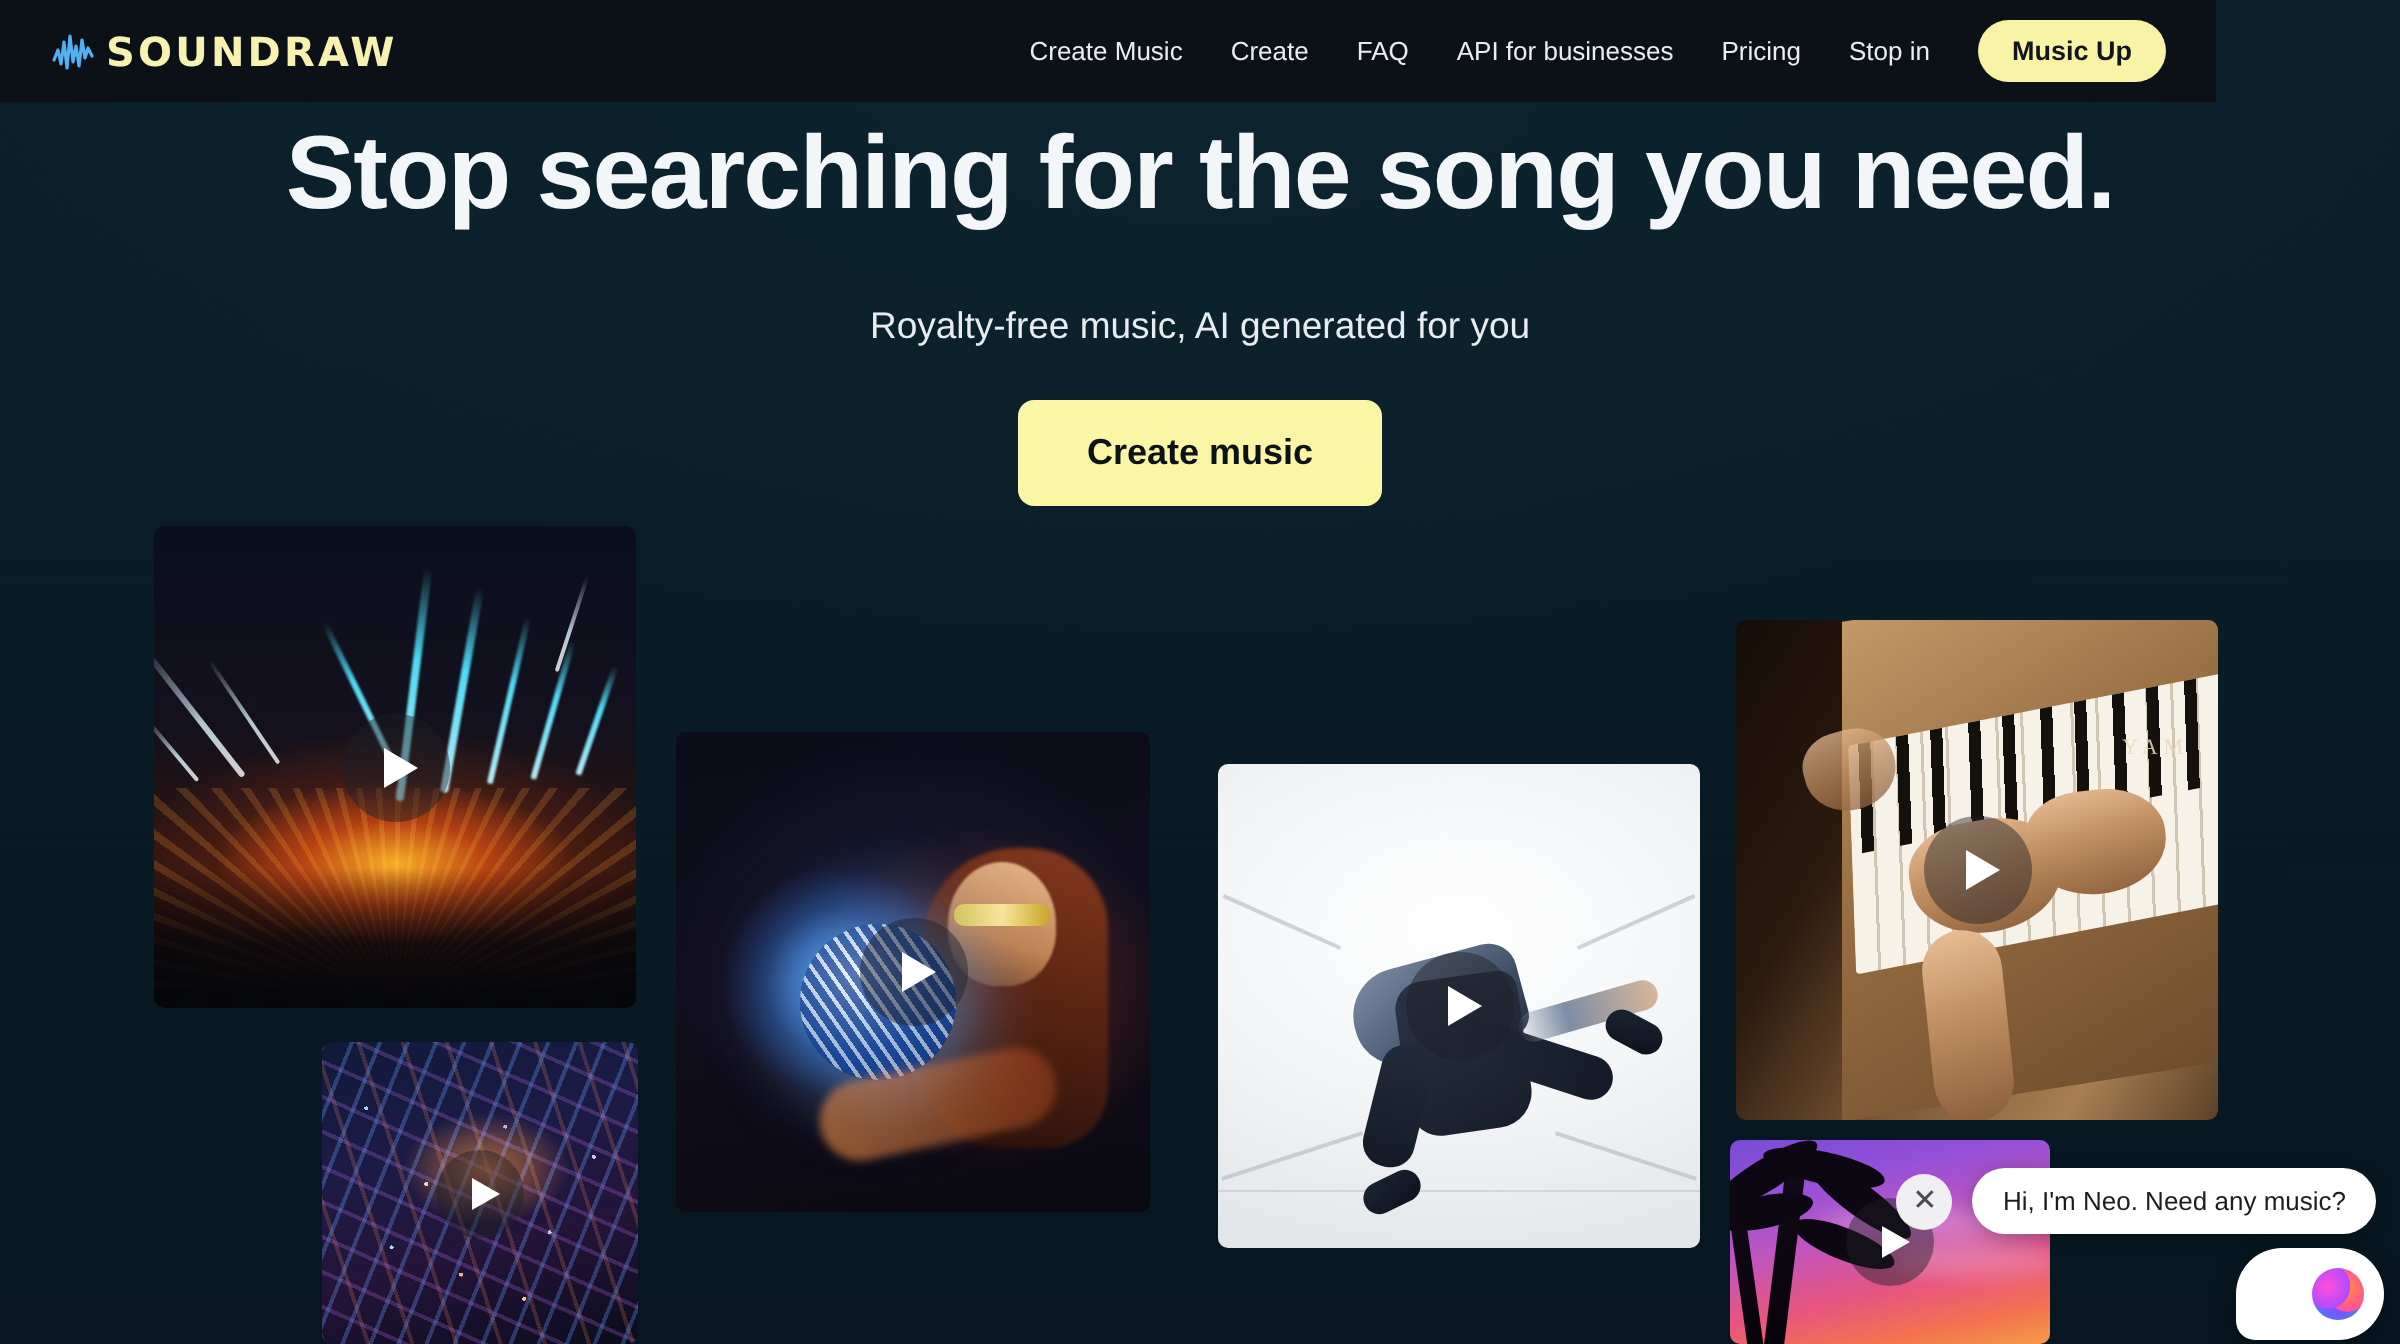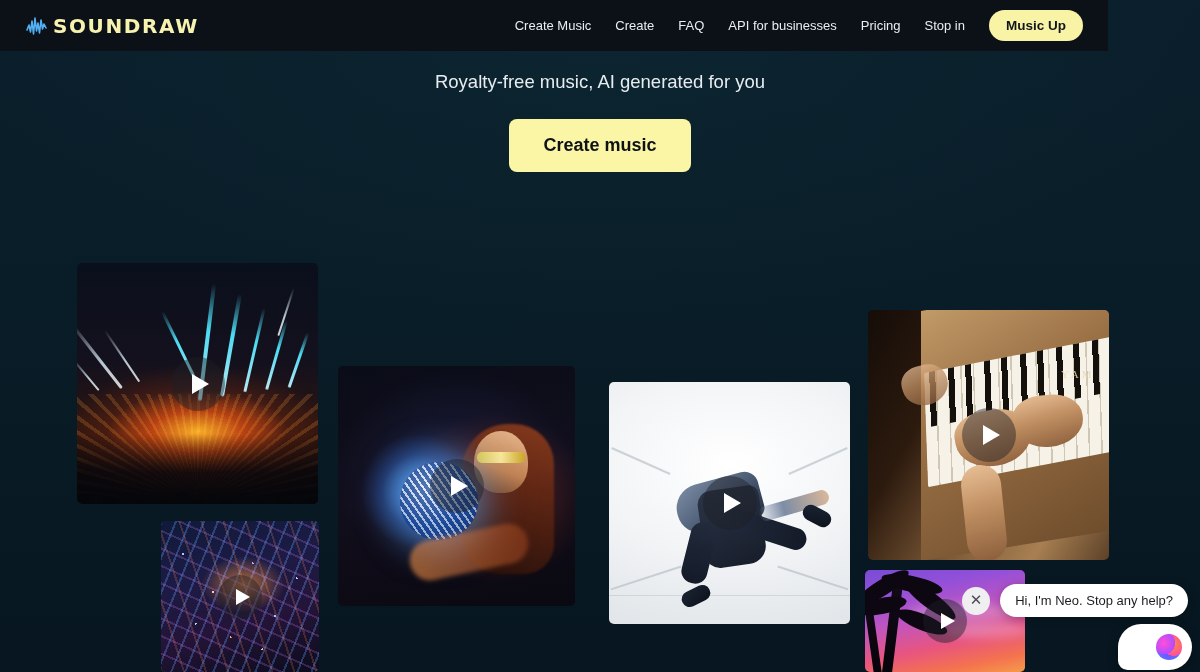--- a/index.html
+++ b/index.html
@@ -52,21 +52,21 @@
     -webkit-background-clip:text; background-clip:text; color:transparent;
     display:inline-block;
   }
   .headline{
     margin-top:9px;
     font-size:52px; font-weight:700; line-height:1.07; letter-spacing:-0.9px;
     color:#f3f6f9;
   }
   .headline .l2{ display:block; }
   .subtitle{
-    margin-top:20px; font-size:18.5px; color:#e7ecf1; font-weight:400;
+    margin-top:36px; font-size:18.5px; color:#e7ecf1; font-weight:400;
   }
   .cta-wrap{ margin-top:26px; pointer-events:auto; }
   .cta-btn{
     background:#faf6a6; color:#0e1217; border:none; border-radius:8px;
     font-size:18px; font-weight:700; padding:16px 34px; cursor:pointer;
     font-family:"Liberation Sans", sans-serif;
   }
 
   
   .cards{ position:absolute; inset:0; z-index:20; }
@@ -416,28 +416,29 @@
         <div class="frond" style="left:-8px;  top:28px; transform:rotate(-12deg); width:50px;"></div>
         <div class="frond" style="left:30px;  top:44px; transform:rotate(22deg); width:54px;"></div>
       </div>
       <div class="play"></div>
     </div>
 
   </div>
 
   <div class="hero">
     <h1 class="headline">
+      <span>Stop searching for the song you need.</span>
     </h1>
     <div class="subtitle">Royalty-free music, AI generated for you</div>
     <div class="cta-wrap">
       <button class="cta-btn">Create music</button>
     </div>
   </div>
 
   <div class="chat-row">
     <button class="chat-close">✕</button>
-    <div class="chat-bubble">Hi, I'm Neo. Stop any help?</div>
+    <div class="chat-bubble">Hi, I'm Neo. Need any music?</div>
   </div>
   <div class="chat-launcher">
     <div class="neo-avatar"></div>
   </div>
 
 </div>
 
 </body></html>

